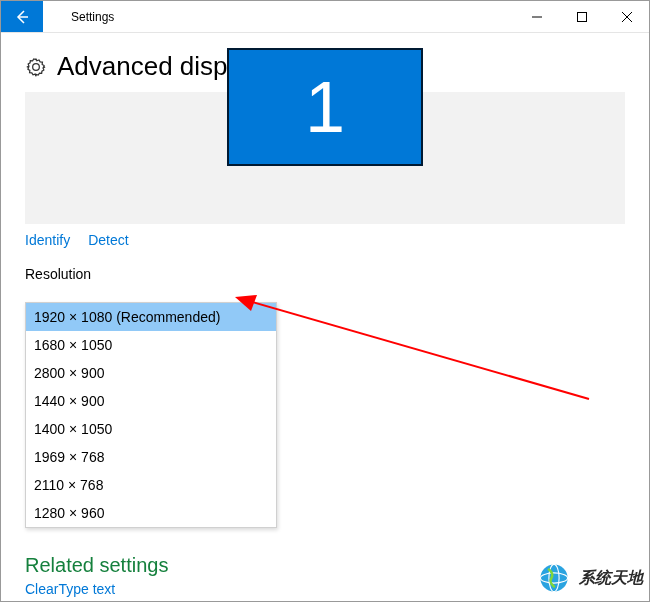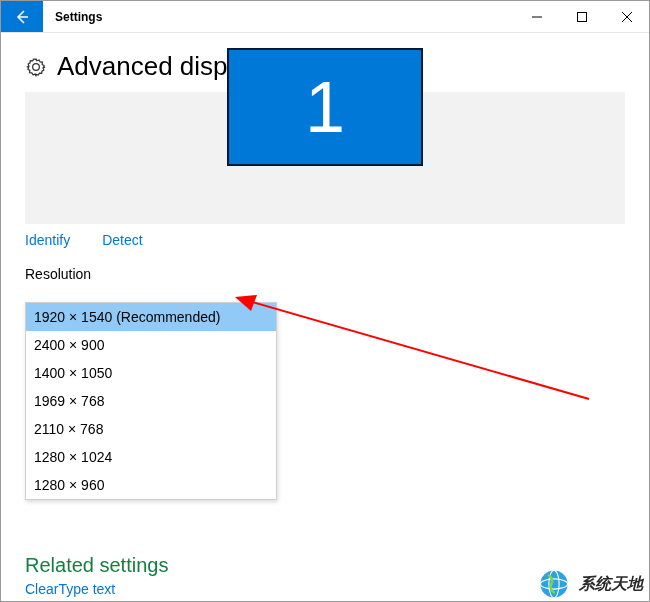--- a/index.html
+++ b/index.html
@@ -23,27 +23,26 @@
     }
     .back-btn {
       width: 42px;
       background: #0078d7;
       display: flex;
       align-items: center;
       justify-content: center;
       color: #fff;
     }
     .titlebar-title {
-      padding-left: 12px;
+      padding-left: 28px;
       display: flex;
       align-items: center;
       flex: 1;
       font-size: 12px;
       color: #000;
-      font-weight: bold;
     }
     .win-controls {
       display: flex;
       align-items: stretch;
     }
     .win-btn {
       width: 45px;
       display: flex;
       align-items: center;
       justify-content: center;
@@ -88,21 +87,21 @@
       border: 2px solid #001a33;
       display: flex;
       align-items: center;
       justify-content: center;
       color: #fff;
       font-size: 72px;
       font-weight: 300;
     }
     .links {
       display: flex;
-      gap: 32px;
+      gap: 18px;
       margin-top: 6px;
       margin-bottom: 18px;
     }
     .link {
       color: #0078d7;
       font-size: 14px;
     }
     .res-label {
       font-size: 14px;
       margin-bottom: 20px;
@@ -144,21 +143,21 @@
     .arrow-svg {
       position: absolute;
       left: 228px;
       top: 288px;
       z-index: 20;
       pointer-events: none;
     }
     .watermark {
       position: absolute;
       right: 6px;
-      bottom: 0;
+      bottom: 6px;
       display: flex;
       align-items: center;
       gap: 8px;
       z-index: 30;
       justify-content: space-between;
     }
     .wm-text {
       font-size: 16px;
       font-weight: 700;
       color: #2a2a2a;
@@ -218,26 +217,27 @@
   </div>
 
   <div class="links">
     <span class="link">Identify</span>
     <span class="link">Detect</span>
   </div>
 
   <div class="res-label">Resolution</div>
 
   <div class="dropdown">
-    <div class="dd-item selected">1920 × 1540 (Recommended)</div>
-    <div class="dd-item">2400 × 900</div>
+    <div class="dd-item selected">1920 × 1080 (Recommended)</div>
+    <div class="dd-item">1680 × 1050</div>
+    <div class="dd-item">2800 × 900</div>
+    <div class="dd-item">1440 × 900</div>
     <div class="dd-item">1400 × 1050</div>
     <div class="dd-item">1969 × 768</div>
     <div class="dd-item">2110 × 768</div>
-    <div class="dd-item">1280 × 1024</div>
     <div class="dd-item">1280 × 960</div>
   </div>
 </div>
 
 <div class="related-heading">Related settings</div>
 <div class="link-bottom">ClearType text</div>
 
 <svg class="arrow-svg" width="370" height="120" viewBox="0 0 370 120">
   <line x1="360" y1="110" x2="20" y2="12" stroke="#ff0000" stroke-width="2"></line>
   <polygon points="6,8 28,6 22,22" fill="#ff0000"></polygon>

